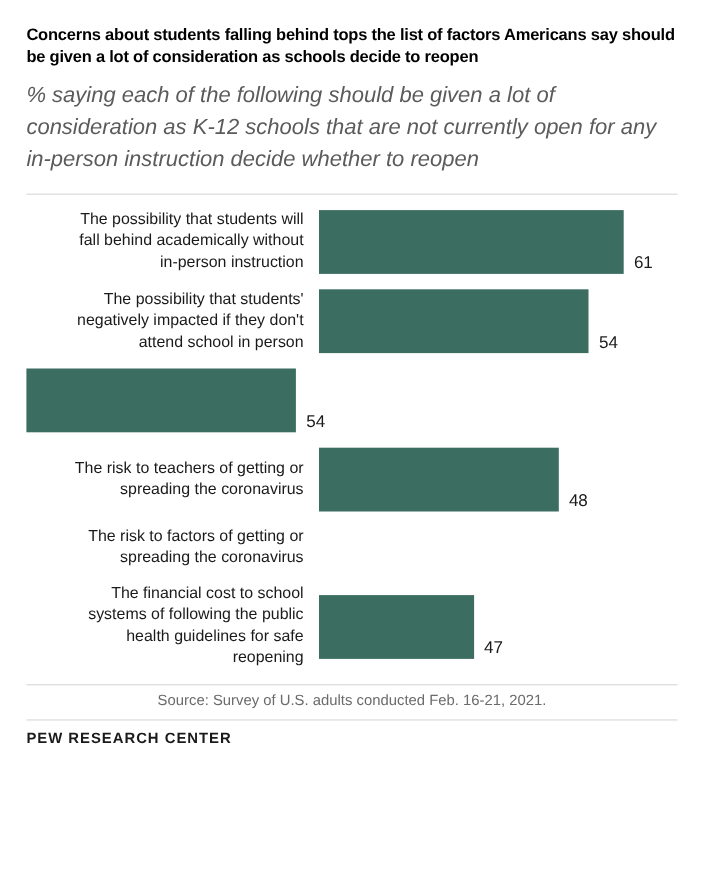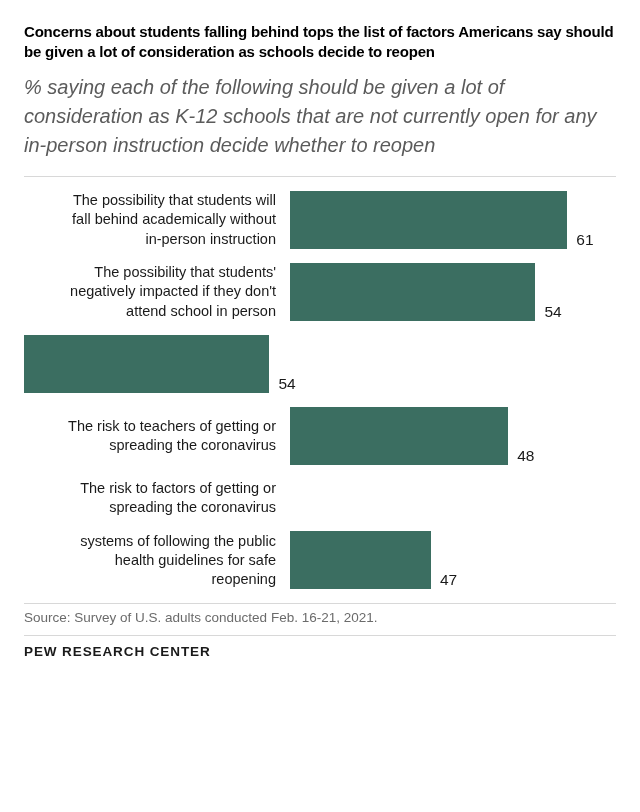--- a/index.html
+++ b/index.html
@@ -78,20 +78,21 @@
   .bar-value {
     font-size: 15.5px;
     color: #1a1a1a;
     margin-left: 9px;
     white-space: nowrap;
   }
   .source {
     margin-top: 6px;
     font-size: 13.5px;
     color: #6b6b6b;
+    text-align: center;
   }
   .footer-rule {
     border: 0;
     border-top: 1px solid #d8d8d8;
     margin: 10px 0 8px 0;
   }
   .brand {
     font-size: 13.5px;
     font-weight: bold;
     letter-spacing: 0.9px;
@@ -149,20 +150,21 @@
         </div>
       </div>
       <div class="row">
         <div class="row-label">
           <div>The risk to <b>factors</b> of getting or</div>
           <div>spreading the coronavirus</div>
         </div>
       </div>
       <div class="row">
         <div class="row-label">
+          <div>The financial cost to school</div>
           <div>systems of following the public</div>
           <div>health guidelines for safe</div>
           <div>reopening</div>
         </div>
         <div class="bar-area">
           <div class="bar" style="background: rgb(59, 110, 97); width: 140.909px;"></div>
           <div class="bar-value">47</div>
         </div>
       </div>
     </div>

